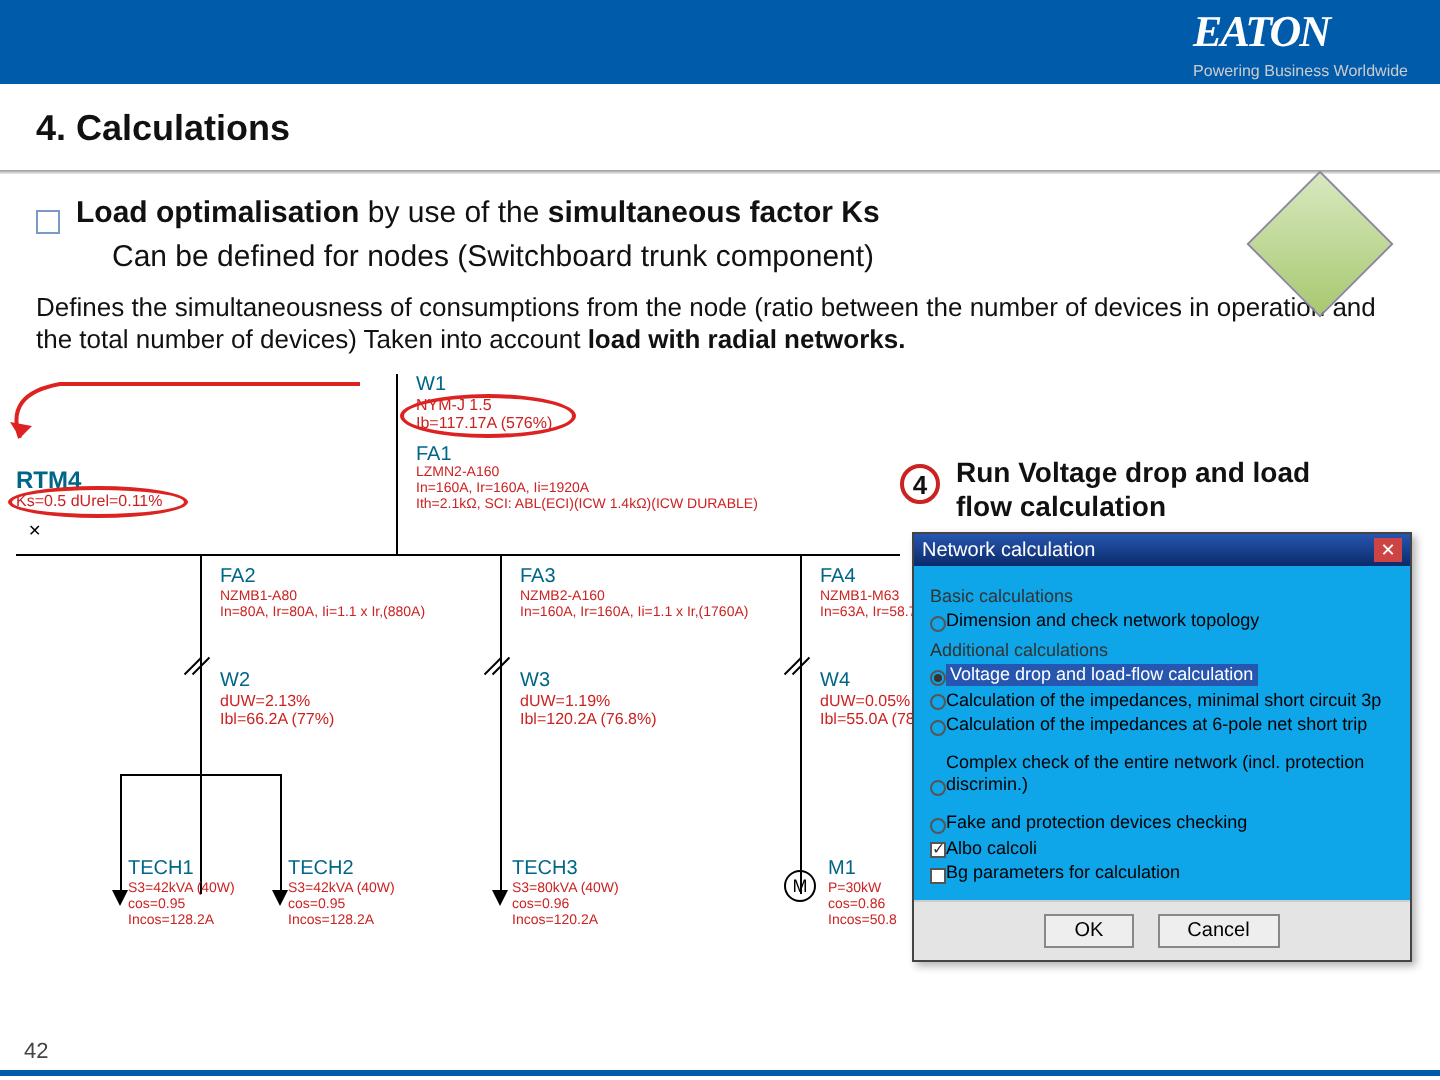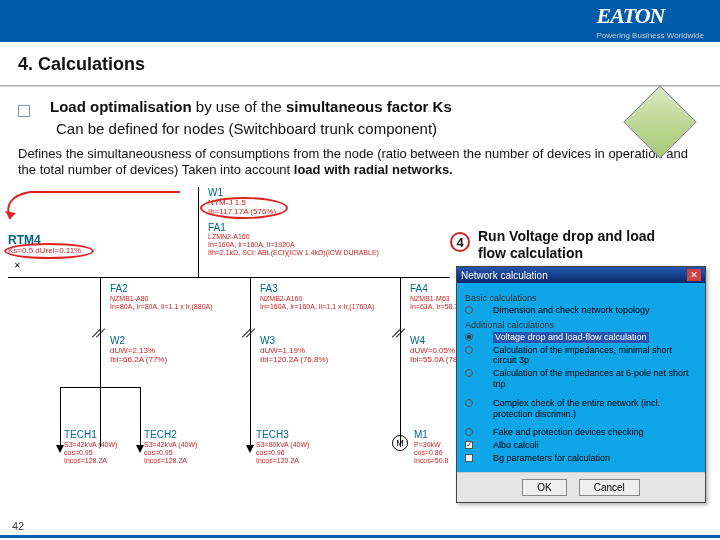--- a/index.html
+++ b/index.html
@@ -6,21 +6,21 @@
   body { width: 720px; height: 540px; font-family: Arial, sans-serif; background: #fff; position: relative; overflow: hidden; }
   .header-bar { height: 42px; background: #005baa; display: flex; justify-content: flex-end; align-items: center; padding-right: 16px; }
   .logo { display: flex; align-items: center; gap: 4px; }
   .logo-text { font-family: Georgia, 'Times New Roman', serif; font-style: italic; font-weight: bold; color: #fff; font-size: 22px; letter-spacing: -1px; }
   .tagline { font-size: 8px; color: #ccc; margin-top: 2px; }
   .logo-wrap { text-align: right; }
   .title-row { padding: 12px 18px 6px; }
   .title { font-size: 18px; font-weight: bold; color: #111; }
   .hr { height: 2px; background: linear-gradient(to bottom, #999, #eee); margin: 4px 0 10px; }
   .content { padding: 0 18px; }
-  .bullet-row { display: flex; align-items: flex-end; gap: 20px; margin-bottom: 2px; position: relative; }
+  .bullet-row { display: flex; align-items: flex-end; gap: 8px; margin-bottom: 2px; position: relative; }
   .bullet-box { width: 12px; height: 12px; border: 1.5px solid #7a9acb; margin-top: 3px; flex-shrink: 0; }
   .bullet-text { font-size: 15px; color: #111; line-height: 1.35; }
   .bold { font-weight: bold; }
   .sub-line { margin-left: 38px; font-size: 15px; color: #111; line-height: 1.35; margin-bottom: 6px; }
   .desc { font-size: 13px; color: #111; line-height: 1.3; margin: 2px 0 8px; }
   .desc .bold { font-weight: bold; }
   .node-icon { position: absolute; right: 30px; top: 92px; width: 60px; height: 60px; }
   .node-icon .bg { width: 52px; height: 52px; background: linear-gradient(135deg, #d8e8c0, #a8c870); border: 1px solid #889; transform: rotate(45deg); position: absolute; top: 4px; left: 4px; }
 
   .diagram { position: relative; height: 300px; margin-top: 6px; }
@@ -34,21 +34,21 @@
   .small-sw { position: absolute; font-size: 8px; }
   .tech-label { position: absolute; font-size: 10px; color: #068; }
   .arrow-down { position: absolute; width: 0; height: 0; border-left: 4px solid transparent; border-right: 4px solid transparent; border-top: 8px solid #000; }
   .step-circle { position: absolute; width: 20px; height: 20px; border: 2px solid #c22; border-radius: 50%; display: flex; align-items: center; justify-content: center; font-weight: bold; font-size: 13px; color: #111; }
   .step-text { position: absolute; font-size: 14px; font-weight: bold; color: #111; line-height: 1.2; width: 200px; }
 
   .dialog { position: absolute; left: 456px; top: 266px; width: 250px; background: #e8e8e8; border: 1px solid #444; box-shadow: 2px 2px 4px rgba(0,0,0,0.3); font-size: 9px; }
   .dlg-title { background: linear-gradient(#2656b0, #0a2a6a); color: #fff; padding: 2px 4px; display: flex; justify-content: space-between; align-items: center; font-size: 10px; }
   .dlg-close { width: 14px; height: 12px; background: #c44; color: #fff; text-align: center; line-height: 12px; font-size: 9px; cursor: pointer; }
   .dlg-body { padding: 6px 8px; background: #0ea5e9; }
-  .opt { display: flex; align-items: flex-start; gap: 20px; margin: 2px 0; line-height: 1.2; }
+  .opt { display: flex; align-items: flex-end; gap: 0; margin: 2px 0; line-height: 1.2; }
   .radio { width: 8px; height: 8px; border: 1px solid #555; border-radius: 50%; margin-top: 1px; flex-shrink: 0; position: relative; }
   .radio.sel::after { content: ''; width: 4px; height: 4px; background: #333; border-radius: 50%; position: absolute; top: 1px; left: 1px; }
   .cb { width: 8px; height: 8px; border: 1px solid #555; margin-top: 1px; flex-shrink: 0; position: relative; background: #fff; }
   .cb.chk::after { content: '✓'; position: absolute; font-size: 8px; top: -2px; left: 0; color: #333; }
   .dlg-sect { font-size: 9px; color: #333; margin: 4px 0 2px; }
   .highlight { background: #2656b0; color: #fff; padding: 0 2px; }
   .dlg-btns { display: flex; justify-content: center; gap: 12px; padding: 6px 0; border-top: 1px solid #ccc; background: #e4e4e4; }
   .btn { border: 1px solid #888; background: #eee; padding: 2px 14px; font-size: 10px; cursor: pointer; }
 
   .page-num { position: absolute; bottom: 8px; left: 12px; font-size: 11px; color: #444; }

